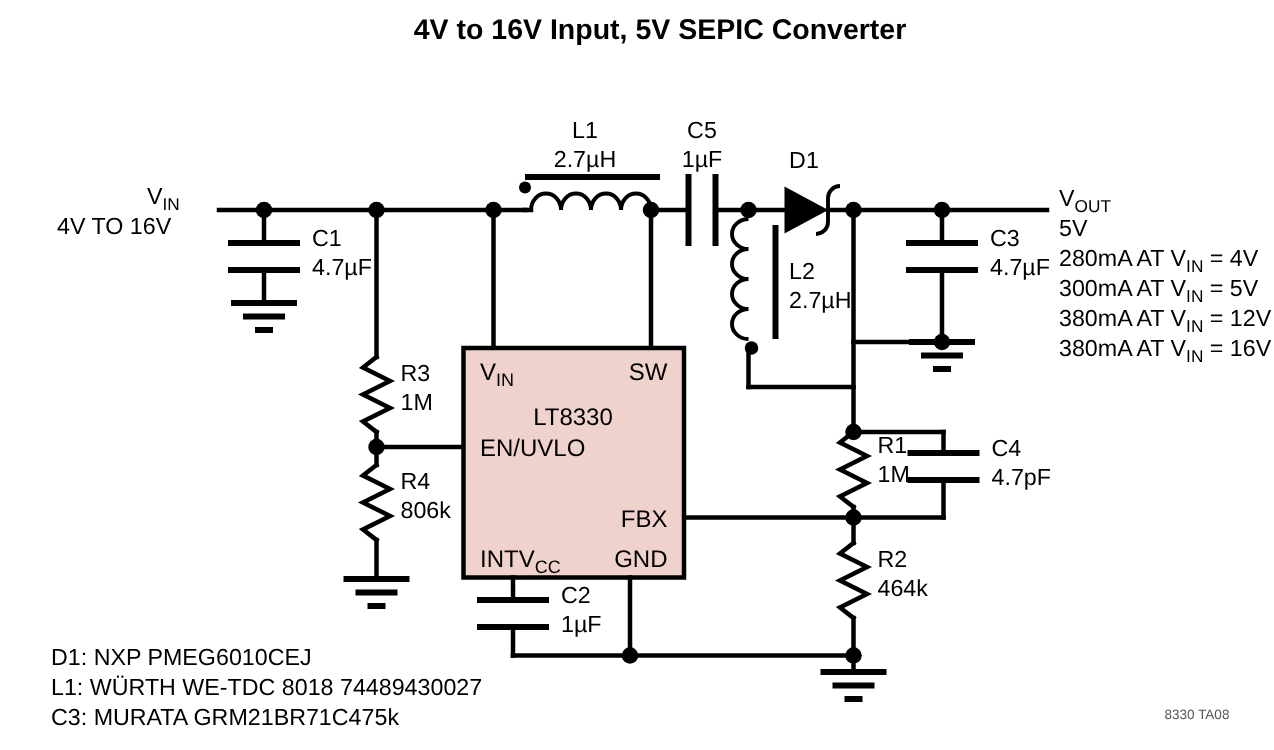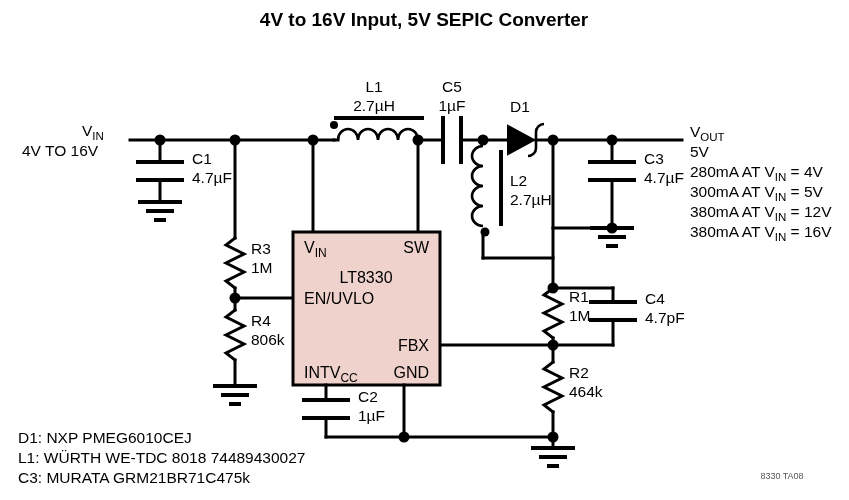--- a/index.html
+++ b/index.html
@@ -11,20 +11,21 @@
     width: 849px;
     height: 500px;
     font-family: "Liberation Sans", sans-serif;
     color: #000000;
     overflow: hidden;
   }
   #root {
     position: relative;
     width: 686px;
     height: 500px;
+    padding-left: 16px;
   }
   svg { display: block; }
   .wire { stroke: #000; stroke-width: 3; fill: none; stroke-linecap: square; }
   .thin { stroke: #000; stroke-width: 2.6; fill: none; }
   .plate { stroke: #000; stroke-width: 4; fill: none; stroke-linecap: butt; }
   .icbox { fill: #efd2cc; stroke: #000; stroke-width: 3; }
   .dot { fill: #000; }
   .txt {
     font-family: "Liberation Sans", sans-serif;
     font-size: 15.5px;

